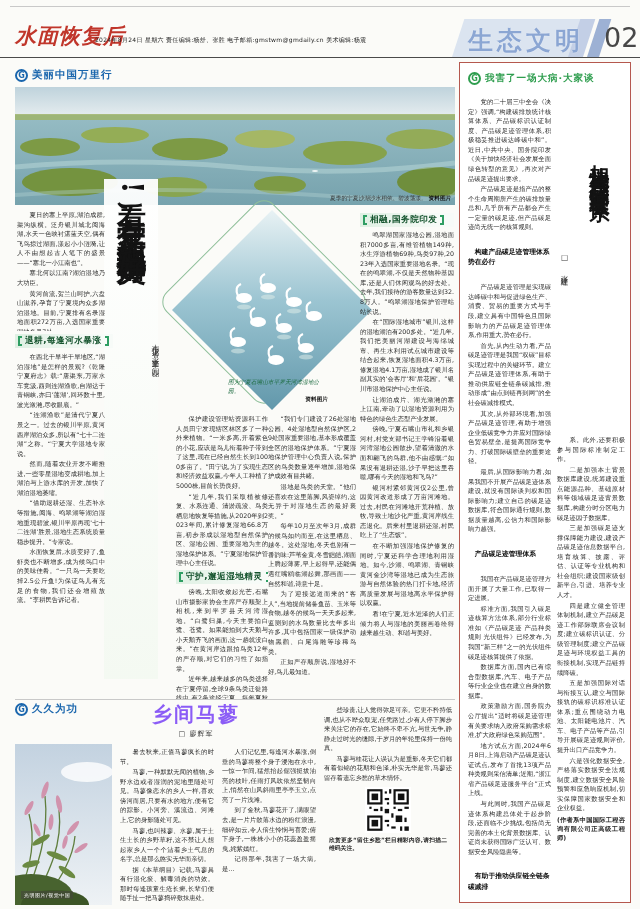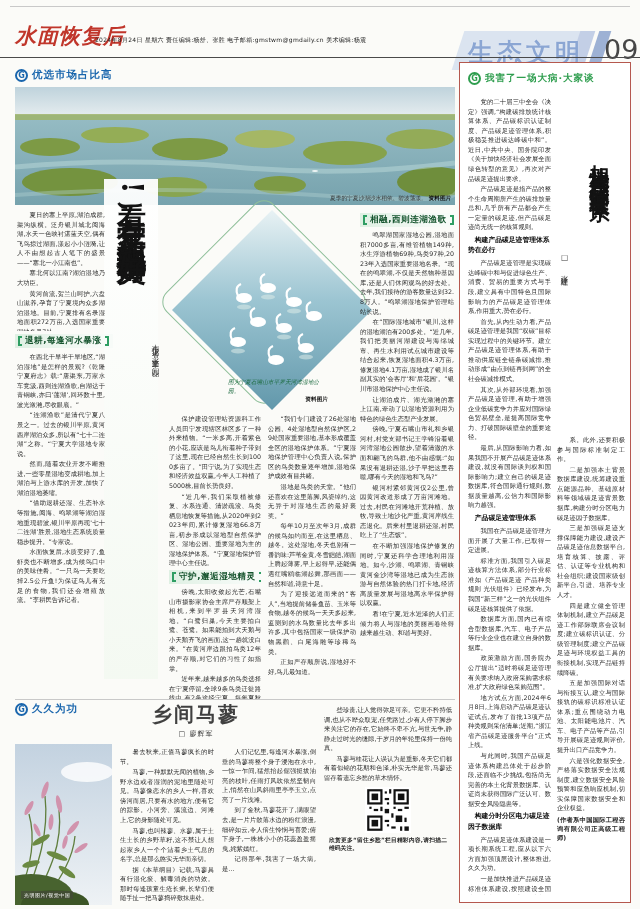--- a/index.html
+++ b/index.html
@@ -40,54 +40,54 @@
               background:linear-gradient(180deg,rgba(255,255,255,.95),rgba(243,249,241,.88));}
   .op-vhead{font-size:20px;letter-spacing:3px;line-height:30px;}
   .vby{writing-mode:vertical-rl;font-size:7.5px;color:#333;letter-spacing:2px;}
   
   .cap{font-size:5.7px;color:#333;}
   .cap b{font-weight:bold;color:#111;}
   .diamond-cap{font-size:5.7px;color:#1d6b40;font-style:italic;line-height:1.5;}
   .diamond-cap .credit{display:block;text-align:right;color:#111;font-style:normal;font-weight:bold;}
   
   .opbox{border:1.6px solid var(--box-red);background:#fff;box-sizing:border-box;}
-  .op-sub{font-weight:bold;font-size:6.8px;color:#0e0e0e;margin:3px 0;text-indent:1em;line-height:1.5;}
+  .op-sub{font-weight:bold;font-size:6.8px;color:#0e0e0e;margin:15px 0;text-indent:1em;line-height:1.5;}
   .op-footer{font-weight:bold;font-size:6.3px;margin-top:3px;text-align:justify;word-break:break-all;}
   
   .essay-headline{font-family:"DejaVu Serif","Liberation Serif",serif;font-weight:900;font-size:20px;
-                  color:#404040;text-align:center;letter-spacing:2px;}
+                  color:#8b5cf6;text-align:center;letter-spacing:2px;}
   .essay-byline{font-size:7px;color:#333;text-align:center;letter-spacing:1px;}
   .photo-credit{position:absolute;left:6px;bottom:6px;background:rgba(70,70,60,.55);color:#fff;
                 font-size:5px;padding:1px 3px;letter-spacing:.5px;}
   .qr-caption{font-size:5.8px;line-height:1.5;color:#222;text-align:justify;word-break:break-all;font-weight:bold;}
   .diamond{clip-path:polygon(50% 0,100% 50%,50% 100%,0 50%);overflow:hidden;}
   .diamond-outline{border:1.6px solid #8fbf9a;border-radius:14px;transform:rotate(45deg);}
 </style>
 </head>
 <body>
 
 <div class="page">
 
   <div class="abs hairline" style="left:10px;top:6px;width:620px;"></div>
 
   <div class="abs mast-logo" style="left:15px;top:22px;">水面恢复后</div>
   <div class="abs mast-meta" style="left:95px;top:36px;">2024年8月24日 星期六  责任编辑:杨舒、张胜  电子邮箱:gmstwm@gmdaily.cn  美术编辑:杨震</div>
 
-  <div class="abs" style="left:452px;top:19px;width:188px;height:39px;margin-top:12px;">
+  <div class="abs" style="left:452px;top:19px;width:188px;height:39px;">
     <div class="abs banner-bg" style="left:6px;top:0;width:128px;height:39px;"></div>
     <div class="abs stripe1" style="left:122px;top:0;width:15px;height:39px;"></div>
     <div class="abs stripe2" style="left:141px;top:0;width:12px;height:39px;"></div>
     <div class="abs banner-title" style="left:16px;top:5px;">生态文明</div>
-    <div class="abs pagenum" style="left:152px;top:3px;">09</div>
+    <div class="abs pagenum" style="left:152px;top:3px;">02</div>
   </div>
   <div class="abs rule" style="left:0;top:57px;width:640px;"></div>
 
   <div class="abs clogo blue" style="left:15px;top:68px;">
     <span class="gicon">G</span>
-    <span class="txt">优选市场占比高</span>
+    <span class="txt">美丽中国万里行</span>
   </div>
 
   <div class="abs" style="left:15px;top:87px;width:440px;height:118px;">
     <svg width="440" height="118" viewBox="0 0 440 118" preserveAspectRatio="none">
       <defs>
         <linearGradient id="sg" x1="0" y1="0" x2="0" y2="1">
             <stop offset="0" stop-color="#bfd3dc"></stop>
             <stop offset="1" stop-color="#e9eff1"></stop>
           </linearGradient>
         <linearGradient id="wgr" x1="0" y1="0" x2="0" y2="1">
@@ -186,21 +186,21 @@
   <div class="abs col" style="left:17px;top:352px;width:88px;height:348px;">
     <div>
         <p class="para">在西北干旱半干旱地区,“湖泊湿地”是怎样的景观?《乾隆宁夏府志》载:“唐渠东,万家水车竞汲,西则连湖渔歌,自湖达于青铜峡,亦曰'莲湖',回环数十里,波光潋滟,尽收眼底。”</p>
         <p class="para">“连湖渔歌”是清代宁夏八景之一。过去的银川平原,黄河西岸湖泊众多,所以有“七十二连湖”之称。“宁夏大学湿地专家说。</p>
         <p class="para">然而,随着农业开发不断推进,一些零星湿地变成耕地,加上湖泊与上游水库的开发,加快了湖泊湿地萎缩。</p>
         <p class="para">“借助退耕还湿、生态补水等措施,阅海、鸣翠湖等湖泊湿地重现碧波,银川平原再现'七十二连湖'胜景,湿地生态系统质量稳步提升。”专家说。</p>
         <p class="para">水面恢复后,水质变好了,鱼虾类也不断增多,成为候鸟口中的美味佳肴。“一只鸟一天要吃掉2.5公斤鱼!为保证鸟儿有充足的食物,我们还会增殖放流。”李耕民告诉记者。</p>
       </div>
   </div>
 
-  <div class="abs col" style="left:169px;top:414px;width:92px;height:286px;">
+  <div class="abs col" style="left:176px;top:414px;width:92px;height:286px;">
     <div>
         <p class="para">保护建设管理站资源科工作人员田宁发现辖区林区多了一种外来植物。“一米多高,开着紫色的小花,应该是鸟儿衔着种子带到了这里,现在已经自然生长到1000多亩了。”田宁说,为了实现生态和经济效益双赢,今年人工种植了5000株,目前长势良好。</p>
         <p class="para">“近几年,我们采取植被修复、水系连通、清淤疏浚、鸟类栖息地恢复等措施,从2020年到2023年间,累计修复湿地66.8万亩,初步形成以湿地型自然保护区、湿地公园、重要湿地为主的湿地保护体系。”宁夏湿地保护管理中心主任说。</p>
       </div>
     <div class="sec-head">
       <span class="bk l"></span>
       <span class="txt">守护,邂逅湿地精灵</span>
       <span class="bk r"></span>
     </div>
     <div>
@@ -215,21 +215,21 @@
         <p class="para">湿地是鸟类的天堂。“他们还喜欢在这里落脚,风姿绰约,这无异于对湿地生态的最好褒奖。”</p>
         <p class="para">每年10月至次年3月,成群的候鸟如约而至,在这里栖息、越冬。这处湿地,冬天也别有一番韵味:芦苇金黄,冬雪皑皑,湖面上腾起薄雾,早上起得早,还能偶遇红嘴鸥临湖起舞,那画面——自然和谐,诗意十足。</p>
         <p class="para">为了迎接远道而来的“客人”,当地提前储备鱼苗、玉米等食物,越冬的候鸟一天天多起来,监测到的水鸟数量比去年多出许多,其中包括国家一级保护动物黑鹳、白尾海雕等珍稀鸟类。</p>
         <p class="para">正如严存顺所说,湿地好不好,鸟儿最知道。</p>
       </div>
   </div>
 
   <div class="abs col" style="left:360px;top:211px;width:94px;height:489px;">
     <div class="sec-head">
       <span class="bk l"></span>
-      <span class="txt">相融,西则连湖渔歌</span>
+      <span class="txt">相融,国务院印发</span>
       <span class="bk r"></span>
     </div>
     <div>
         <p class="para">鸣翠湖国家湿地公园,湿地面积7000多亩,有维管植物149种,水生浮游植物69种,鸟类97种,2023年入选国家重要湿地名录。“现在的鸣翠湖,不仅是天然物种基因库,还是人们休闲观鸟的好去处。去年,我们接待的游客数量达到32.8万人。”鸣翠湖湿地保护管理站站长说。</p>
         <p class="para">在“国际湿地城市”银川,这样的湿地湖泊有200多处。“近几年,我们把美丽河湖建设与海绵城市、再生水利用试点城市建设等结合起来,恢复湿地面积4.3万亩,修复湿地4.1万亩,湿地成了银川名副其实的'会客厅'和'后花园'。”银川市湿地保护中心主任说。</p>
         <p class="para">让湖泊成片、湖光潋滟的塞上江南,牵动了以湿地资源利用为特色的绿色生态型产业发展。</p>
         <p class="para">傍晚,宁夏石嘴山市礼和乡银河村,村党支部书记王学锋沿着银河湾湿地公园散步,望着清澈的水面和翩飞的鸟群,他不由感慨:“如果没有退耕还湿,沙子早把这里吞噬,哪有今天的湿地和飞鸟?”</p>
         <p class="para">银河村紧邻黄河仅2公里,曾因黄河改道形成了万亩河滩地。过去,村民在河滩地开荒种植、放牧,导致土地沙化严重,黄河岸线生态退化。后来村里退耕还湿,村民吃上了“生态饭”。</p>
         <p class="para">在不断加强湿地保护修复的同时,宁夏还科学合理地利用湿地。如今,沙湖、鸣翠湖、青铜峡黄河金沙湾等湿地已成为生态旅游与自然体验的热门打卡地,经济高质量发展与湿地高水平保护得以双赢。</p>
         <p class="para">看!在宁夏,近水近泽的人们正倾力将人与湿地的美丽画卷绘得越来越生动、和谐与美好。</p>
@@ -365,21 +365,21 @@
         </div>
       <div class="op-sub">产品碳足迹管理体系</div>
       <div>
           <p class="para">我国在产品碳足迹管理方面开展了大量工作,已取得一定进展。</p>
           <p class="para">标准方面,我国引入碳足迹核算方法体系,部分行业标准如《产品碳足迹 产品种类规则 光伏组件》已经发布,为我国“新三样”之一的光伏组件碳足迹核算提供了依据。</p>
           <p class="para">数据库方面,国内已有综合型数据库,汽车、电子产品等行业企业也在建立自身的数据库。</p>
           <p class="para">政策激励方面,国务院办公厅提出“适时将碳足迹管理有关要求纳入政府采购需求标准,扩大政府绿色采购范围”。</p>
           <p class="para">地方试点方面,2024年6月8日,上海启动产品碳足迹认证试点,发布了首批13项产品种类规则采信清单;近期,“浙江省产品碳足迹服务平台”正式上线。</p>
           <p class="para">与此同时,我国产品碳足迹体系构建总体处于起步阶段,还面临不少挑战,包括尚无完善的本土化背景数据库、认证尚未获得国际广泛认可、数据安全风险隐患等。</p>
         </div>
-      <div class="op-sub">构建分时分区电力碳足迹因子数据库</div>
+      <div class="op-sub">有助于推动供应链全链条碳减排</div>
       <div>
           <p class="para">产品碳足迹体系建设是一项长期系统工程,应从以下六方面加强顶层设计,整体推进,久久为功。</p>
           <p class="para">一是加快推进产品碳足迹标准体系建设,按照建设全国统一大市场的要求,优选市场占比高、碳排数量大的行业,如水泥、电解铝、光伏组件、平板玻璃、新能源汽车等,逐步完善产品碳足迹核算规则并实行动态更新</p>
         </div>
     </div>
 
     <div class="abs vhead op-vhead" style="left:123px;top:86px;width:32px;height:310px;">加快构建产品碳足迹管理体系</div>
     <div class="abs vby" style="left:99px;top:190px;height:80px;">□ 张建红</div>
 
     <div class="abs col" style="left:97px;top:372px;width:68px;height:460px;">

